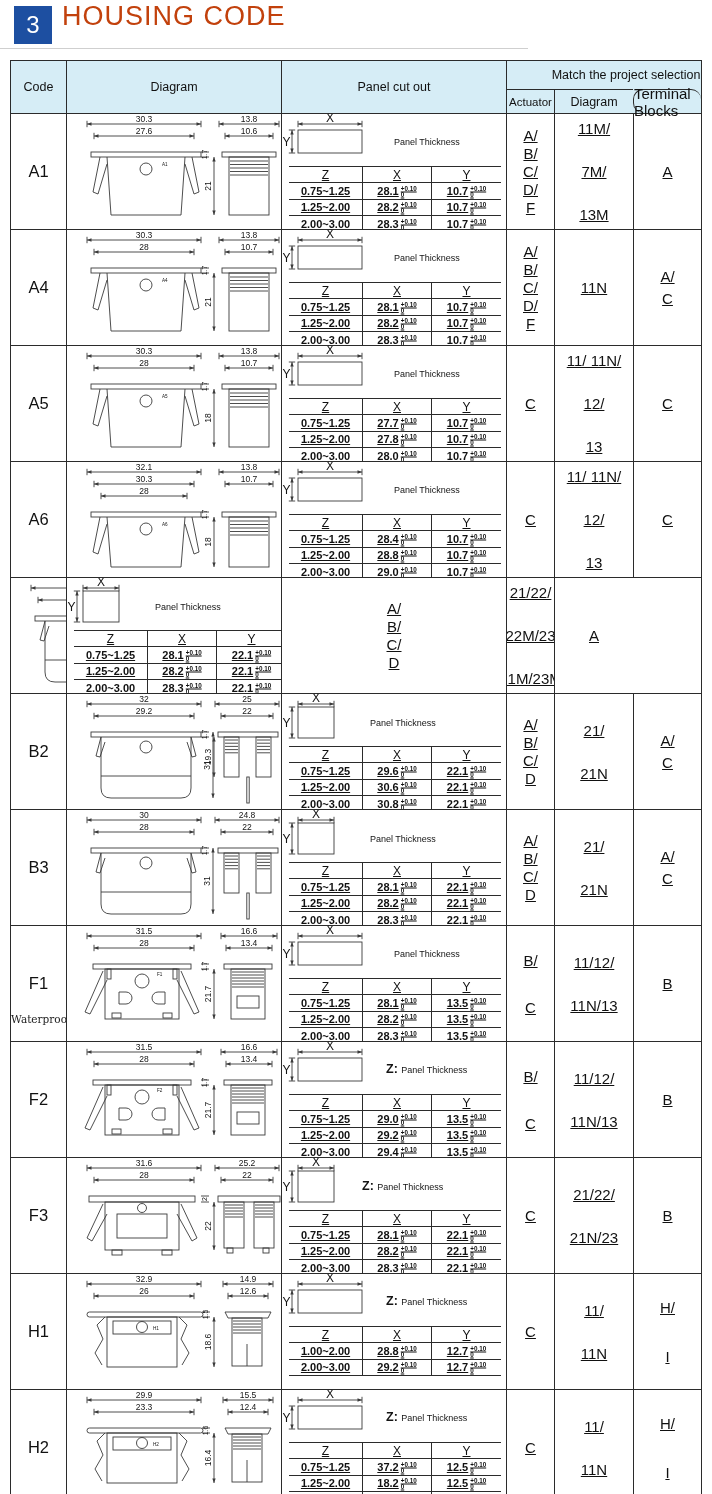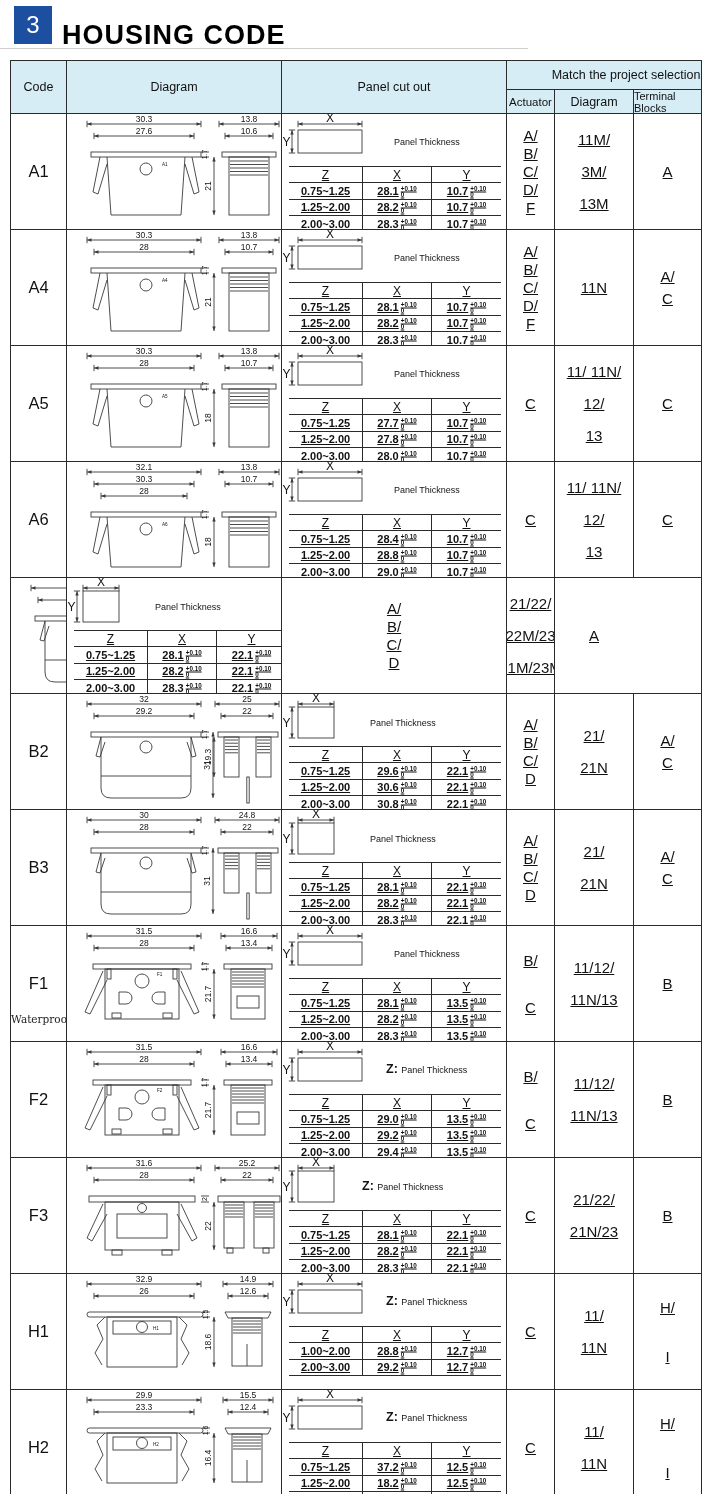--- a/index.html
+++ b/index.html
@@ -1,44 +1,44 @@
 <!DOCTYPE html>
 <html><head>
 <meta charset="utf-8">
 <style>
   html,body{margin:0;padding:0;background:#ffffff;}
   .sheet{position:relative;width:712px;height:1494px;background:#fff;
          font-family:"Liberation Sans",sans-serif;color:#111;overflow:hidden;}
   
   .badge{position:absolute;left:14px;top:6px;width:38px;height:38px;background:#1d4fa1;
          color:#fff;font-size:24px;display:flex;align-items:center;justify-content:center;}
-  .title{position:absolute;left:62px;top:20px;font-size:27px;letter-spacing:1px;color:#000000;font-weight:700;}
+  .title{position:absolute;left:62px;top:1px;font-size:27px;letter-spacing:1px;color:#c2410c;font-weight:400;}
   .title-rule{position:absolute;left:0;top:48px;width:528px;height:1px;background:#cfcfcf;}
   
   .htable{position:absolute;left:10px;top:60px;width:690px;border:1.6px solid #2b2b2b;box-sizing:content-box;}
   .hgrid{display:grid;grid-template-columns:55px 215px 225px 48px 79px 68px;}
   .hdr{grid-template-rows:28px 24px;background:#d6edf6;}
   .hcell{display:flex;align-items:center;justify-content:center;font-size:12.5px;color:#111;}
   .h-code{grid-column:1;grid-row:1/3;text-align:right;}
   .h-diagram{grid-column:2;grid-row:1/3;border-left:1.4px solid #2b2b2b;}
   .h-panel{grid-column:3;grid-row:1/3;border-left:1.4px solid #2b2b2b;}
   .h-match{grid-column:4/7;grid-row:1;border-left:1.4px solid #2b2b2b;padding-left:44px;}
   .h-act{grid-column:4;grid-row:2;border-left:1.4px solid #2b2b2b;border-top:1.4px solid #2b2b2b;font-size:11.5px;}
   .h-cir{grid-column:5;grid-row:2;border-left:1.4px solid #2b2b2b;border-top:1.4px solid #2b2b2b;}
-  .h-term{grid-column:6;grid-row:2;border-left:1.4px solid #2b2b2b;border-top:1.4px solid #2b2b2b;font-size:11px;}
+  .h-term{grid-column:6;grid-row:2;border-left:1.4px solid #2b2b2b;border-top:1.4px solid #2b2b2b;font-size:15px;border-radius:10px;}
   .row{display:grid;grid-template-columns:55px 215px 225px 48px 79px 68px;height:115px;border-top:1.4px solid #2b2b2b;}
   .cell{overflow:hidden;}
   .cell + .cell{border-left:1.4px solid #2b2b2b;text-decoration:underline;}
   .c-code{position:relative;display:flex;align-items:center;justify-content:center;font-size:16.5px;}
   .note{position:absolute;bottom:16px;left:0;right:0;text-align:center;
         font-family:"DejaVu Serif",serif;font-size:10.5px;color:#222;}
   .c-act,.c-cir,.c-term{display:flex;flex-direction:column;align-items:center;justify-content:center;font-size:15px;}
   .c-act{gap:1px;}
   .c-act.n2{gap:30px;}
-  .c-cir{gap:15px;}
+  .c-cir{gap:26px;}
   .c-term{gap:5px;}
   .fam-H .c-term{gap:32px;}
   
   .diag line,.diag path,.diag rect,.diag circle,.diag polygon,.diag polyline{stroke:#3a3a3a;stroke-width:0.9;fill:none;}
   .diag .af{fill:#3a3a3a;stroke:none;}
   .diag text{fill:#141414;font-size:8.5px;font-family:"Liberation Sans",sans-serif;}
   .diag .t7{font-size:7px;}
   .diag .t5{font-size:4.6px;}
   .cut line,.cut rect,.cut path{stroke:#3a3a3a;stroke-width:0.9;fill:none;}
   .cut .af{fill:#3a3a3a;stroke:none;}
@@ -218,21 +218,21 @@
     </div>
     <div class="cell c-act">
             <div>A/</div>
             <div>B/</div>
             <div>C/</div>
             <div>D/</div>
             <div>F</div>
           </div>
     <div class="cell c-cir">
             <div>11M/</div>
-            <div>3M/</div>
+            <div>7M/</div>
             <div>13M</div>
           </div>
     <div class="cell c-term">
             <div>A</div>
           </div>
   </div>
 
   <div class="row fam-A">
     <div class="cell c-code">
       <span>A4</span>

